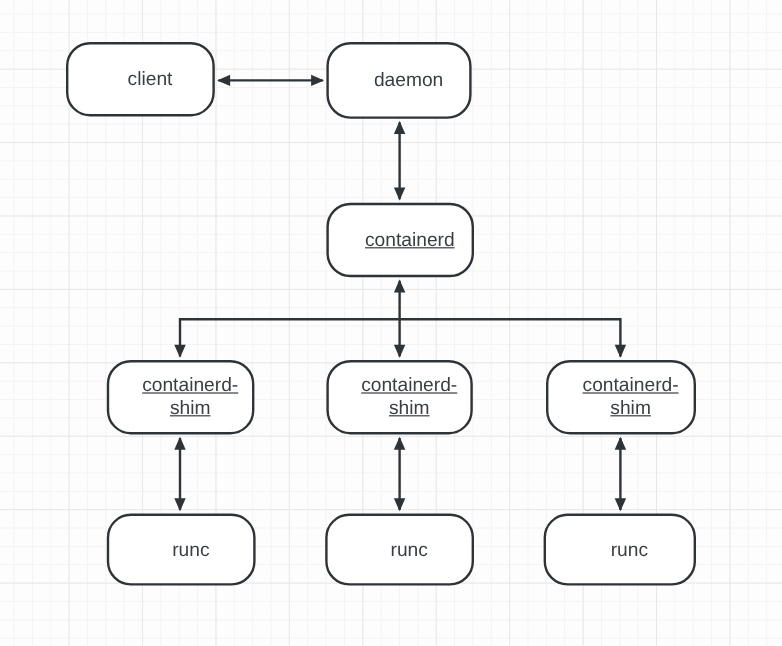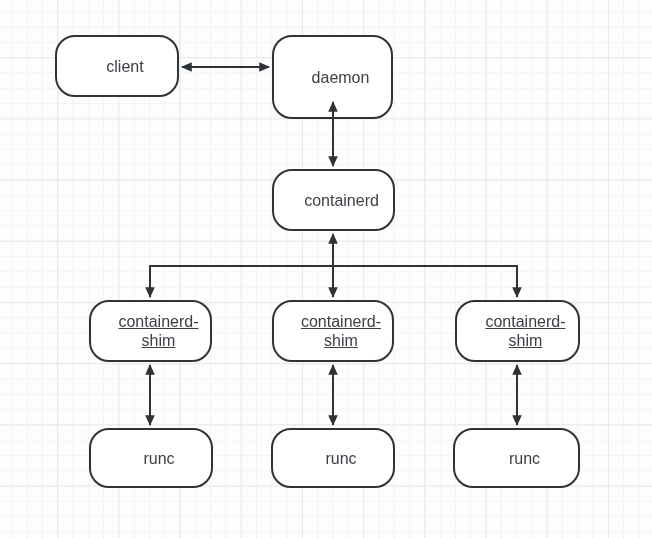--- a/index.html
+++ b/index.html
@@ -69,25 +69,25 @@
 </style>
 </head>
 <body>
 
 <div class="stage">
 
   <div class="node" style="left:55px; top:35px; width:124px; height:62px;">
     <span class="node-label">client</span>
   </div>
 
-  <div class="node" style="left:272px; top:35px; width:121px; height:84px;">
+  <div class="node" style="left:272px; top:35px; width:121px; height:64px;">
     <span class="node-label">daemon</span>
   </div>
 
-  <div class="node" style="left:272px; top:169px; width:123px; height:62px;">
+  <div class="node" style="left:272px; top:169px; width:123px; height:62px;text-decoration:underline;">
     <span class="node-label">containerd</span>
   </div>
 
   <div class="node node--shim" style="left:89px; top:300px; width:123px; height:62px;">
     <span class="node-label">containerd-shim</span>
   </div>
 
   <div class="node node--shim" style="left:272px; top:300px; width:122px; height:62px;">
     <span class="node-label">containerd-shim</span>
   </div>

